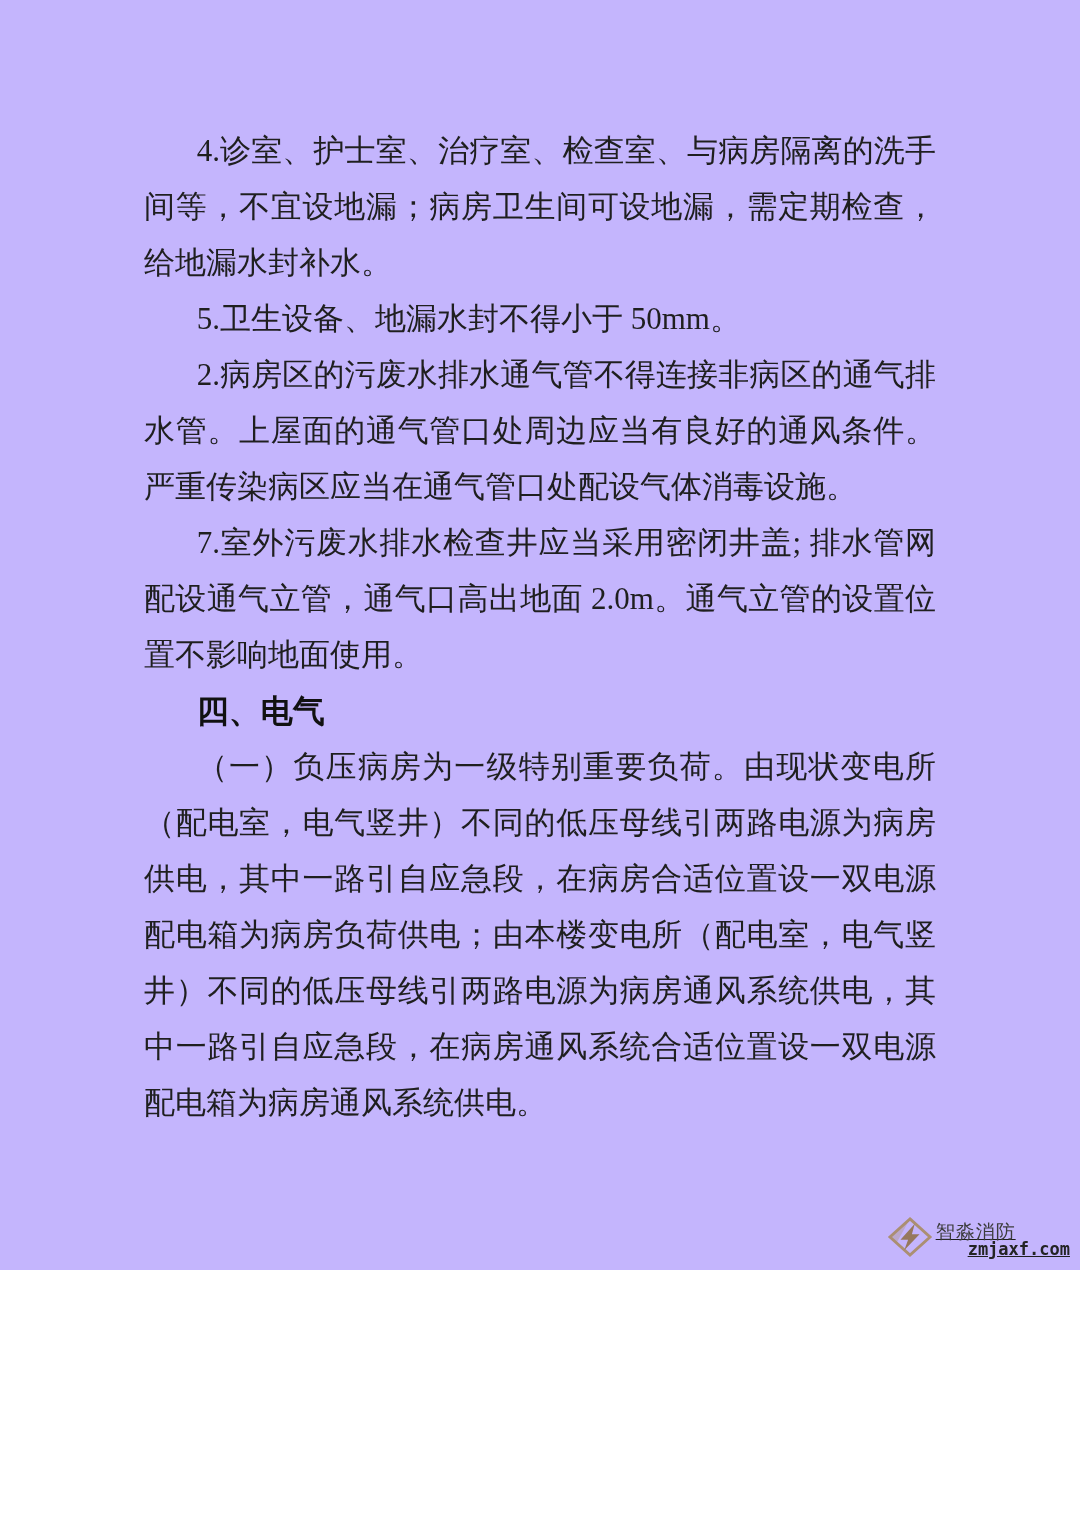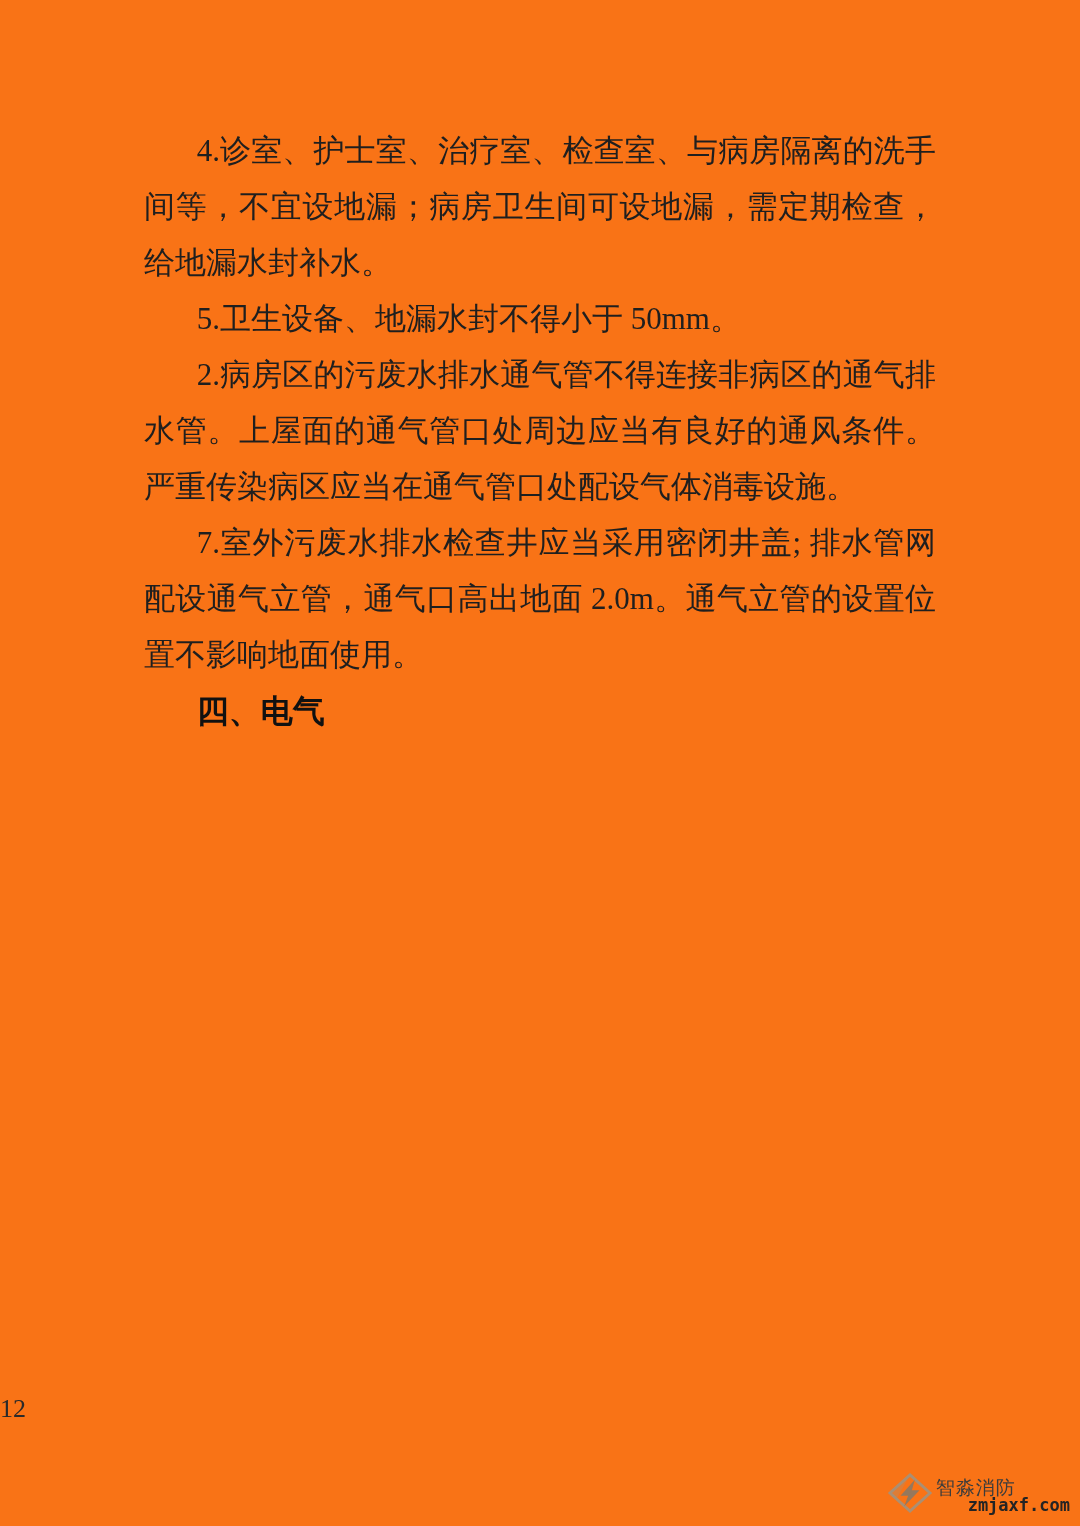--- a/index.html
+++ b/index.html
@@ -3,22 +3,22 @@
 <meta charset="utf-8">
 <style>
   html, body {
     margin: 0;
     padding: 0;
     background: #ffffff;
   }
   .page {
     position: relative;
     width: 1080px;
-    height: 1526px;
-    background: #f97316;
+    height: 1270px;
+    background: #c4b5fd;
     overflow: hidden;
     font-family: "Liberation Serif", "DejaVu Serif", serif;
     color: #1f1f1f;
   }
   .doc-body {
     position: absolute;
     top: 123px;
     left: 144px;
     width: 792px;
   }
@@ -50,20 +50,21 @@
     line-height: 30px;
     color: #2a2a2a;
   }
   .brand-mark {
     position: absolute;
     right: 10px;
     bottom: 8px;
     display: flex;
     align-items: center;
     gap: 3px;
+    text-decoration: underline;
   }
   .brand-logo {
     width: 46px;
     height: 42px;
     flex: 0 0 auto;
   }
   .brand-text {
     display: flex;
     flex-direction: column;
     justify-content: center;
@@ -88,20 +89,21 @@
 <body>
 
 <div class="page">
 
   <main class="doc-body">
     <p class="para">4.诊室、护士室、治疗室、检查室、与病房隔离的洗手间等，不宜设地漏；病房卫生间可设地漏，需定期检查，给地漏水封补水。</p>
     <p class="para">5.卫生设备、地漏水封不得小于 50mm。</p>
     <p class="para">2.病房区的污废水排水通气管不得连接非病区的通气排水管。上屋面的通气管口处周边应当有良好的通风条件。严重传染病区应当在通气管口处配设气体消毒设施。</p>
     <p class="para">7.室外污废水排水检查井应当采用密闭井盖; 排水管网配设通气立管，通气口高出地面 2.0m。通气立管的设置位置不影响地面使用。</p>
     <h2 class="heading">四、电气</h2>
+    <p class="para">（一）负压病房为一级特别重要负荷。由现状变电所（配电室，电气竖井）不同的低压母线引两路电源为病房供电，其中一路引自应急段，在病房合适位置设一双电源配电箱为病房负荷供电；由本楼变电所（配电室，电气竖井）不同的低压母线引两路电源为病房通风系统供电，其中一路引自应急段，在病房通风系统合适位置设一双电源配电箱为病房通风系统供电。</p>
   </main>
 
   <div class="page-number">12</div>
 
   <div class="brand-mark">
     <span>
       <svg class="brand-logo" viewBox="0 0 48 44" xmlns="http://www.w3.org/2000/svg">
         <polygon points="24,3 45,22 24,41 3,22" fill="none" stroke="#ab8f73" stroke-width="3"></polygon>
         <polygon points="24,3 3,22 10,28" fill="#ab8f73" opacity="0.35"></polygon>
         <path d="M29 8 L14 25 L22 25 L18 36 L34 19 L26 19 Z" fill="#96785c"></path>

